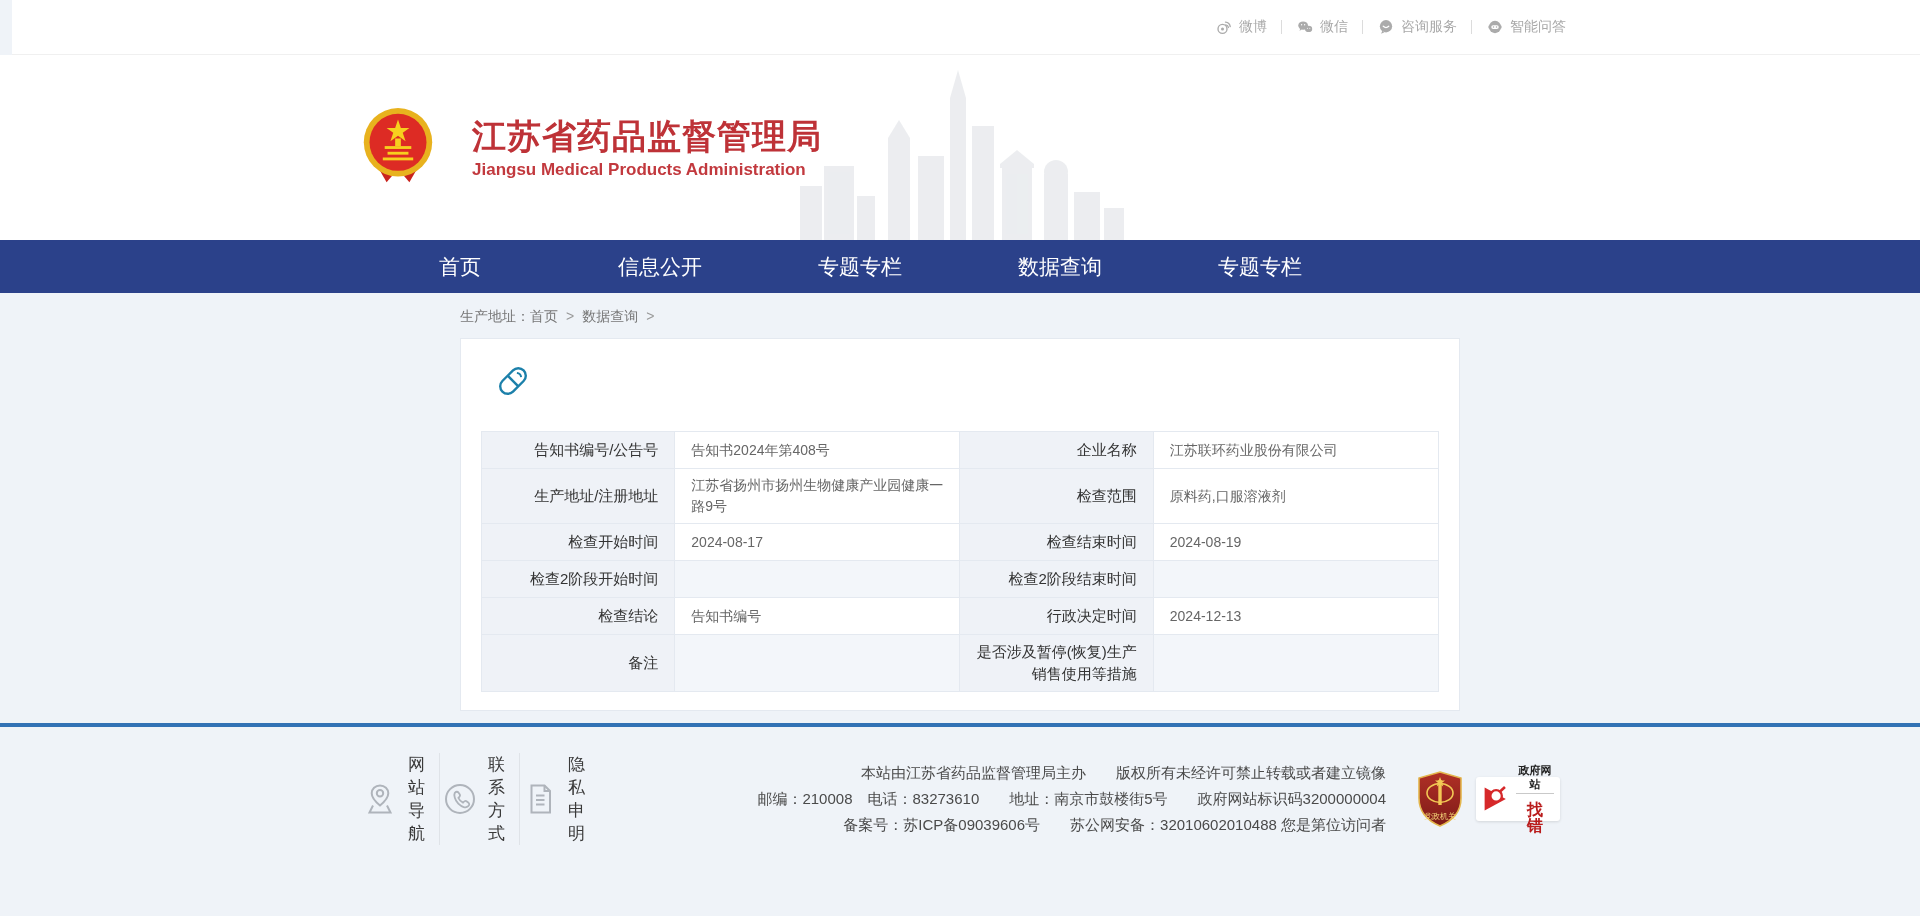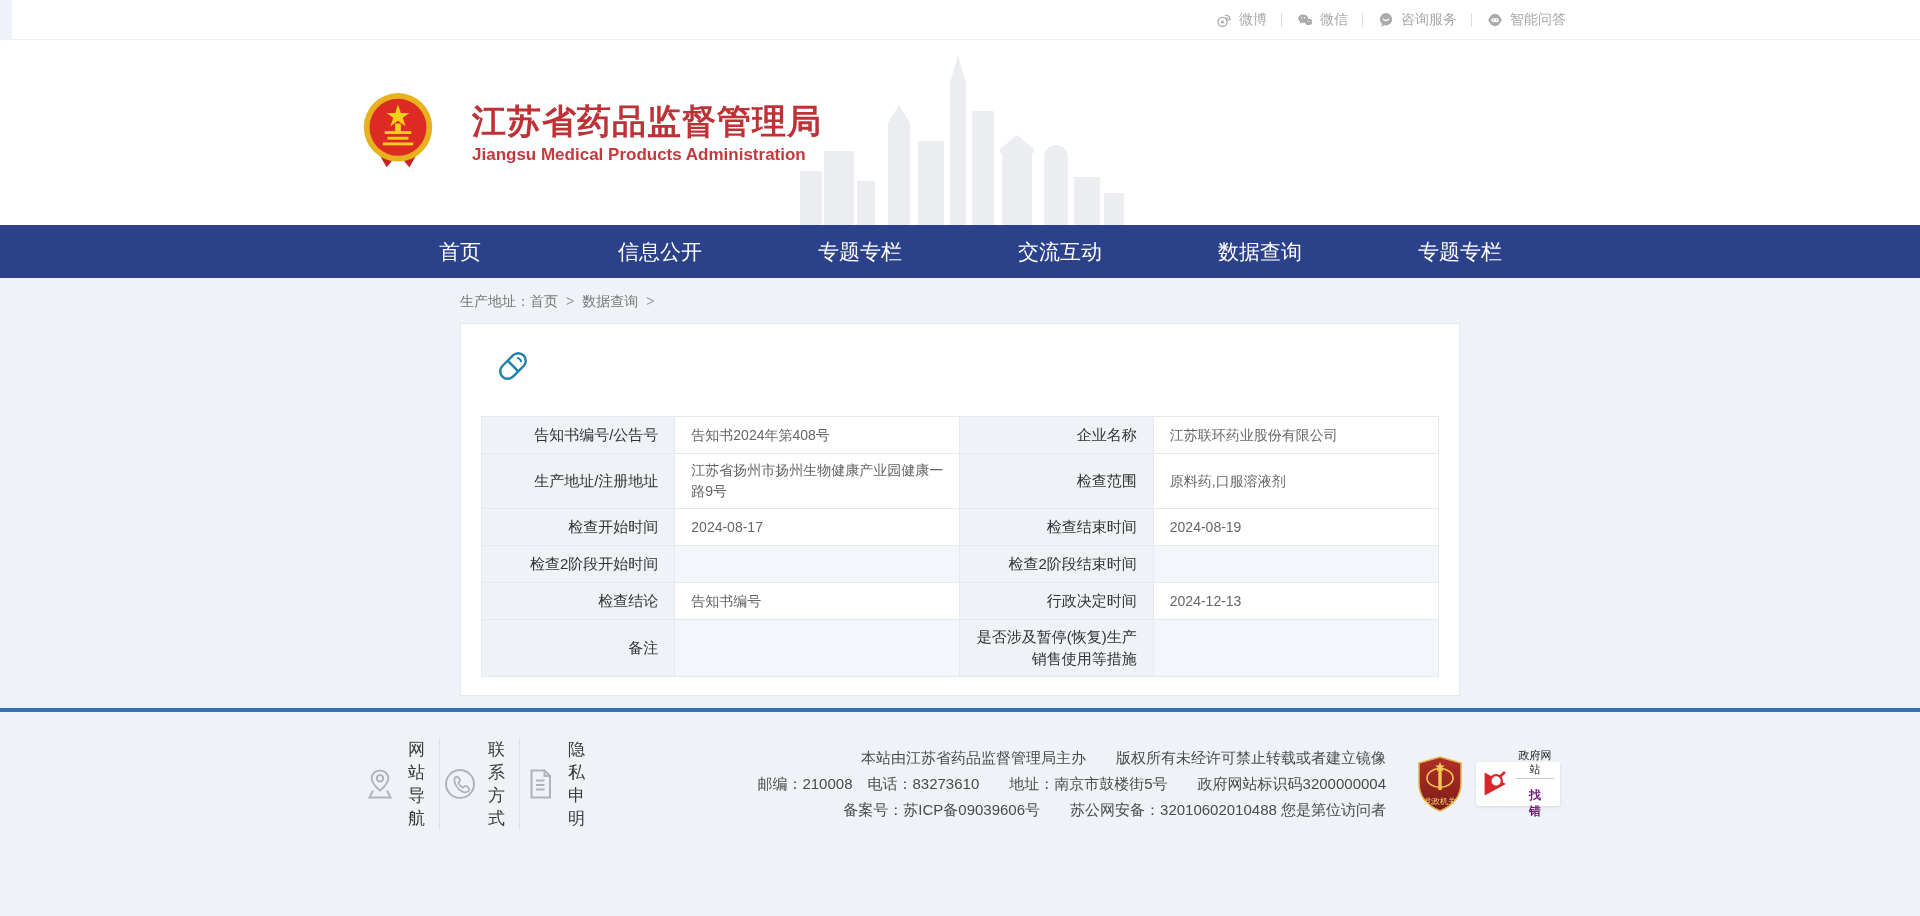--- a/index.html
+++ b/index.html
@@ -1,20 +1,20 @@
 <!DOCTYPE html>
 <html><head>
 <meta charset="utf-8">
 <style>
   * { margin:0; padding:0; box-sizing:border-box; }
   html,body { width:1920px; height:916px; overflow:hidden; }
   body { font-family:"Liberation Sans","DejaVu Sans",sans-serif; background:#EFF3F8; color:#333; }
 
   
-  .topbar { height:40px; background:#FFFFFF; border-bottom:1px solid #F0F0F0;margin-left:12px; }
+  .topbar { height:55px; background:#FFFFFF; border-bottom:1px solid #F0F0F0;margin-left:12px; }
   .topbar-inner { width:1200px; margin:0 auto; height:100%; display:flex; justify-content:flex-end; align-items:center; }
   .tb-item { display:flex; align-items:center; gap:6px; color:#A9A9A9; font-size:14px; text-decoration:none; cursor:pointer; }
   .tb-ic { width:18px; height:18px; display:inline-flex; color:#ABABAB; }
   .tb-ic svg { width:18px; height:18px; }
   .tb-sep { width:1px; height:14px; background:#DCDCDC; margin:0 14px; }
 
   
   .site-header { height:185px; background:#FFFFFF; position:relative; overflow:hidden; }
   .header-inner { width:1200px; margin:0 auto; height:100%; position:relative; }
   .brand { position:absolute; left:0; top:50%; transform:translateY(-50%); display:flex; align-items:center; gap:36px; z-index:2; }
@@ -58,22 +58,22 @@
   .f-link .f-ic { width:40px; height:40px; color:#AFB4BB; }
   .f-link .f-ic svg { width:40px; height:40px; }
   .f-link .f-label { font-size:17px; color:#3A3A3A; }
   .footer-center { flex:1; text-align:right; padding:0 30px; }
   .f-line { font-size:15px; color:#4A4A4A; line-height:26px; }
   .footer-badges { display:flex; align-items:center; gap:12px; }
   .shield-badge { width:48px; height:56px; cursor:pointer; }
   .zhaocuo-badge { width:84px; height:44px; background:#FFFFFF; border-radius:3px; box-shadow:0 1px 3px rgba(0,0,0,0.12); display:flex; align-items:center; padding:4px 6px; gap:4px; cursor:pointer; }
   .zc-icon { width:30px; height:30px; flex:0 0 auto; }
   .zc-text { flex:1; text-align:center; }
-  .zc-top { font-size:11px; font-weight:normal; color:#222; line-height:14px; border-bottom:1px solid #C9C9C9; padding-bottom:2px; }
-  .zc-bottom { font-size:12px; font-weight:bold; color:#701a75; letter-spacing:6px; padding-left:6px; line-height:16px; margin-top:8px; }
+  .zc-top { font-size:11px; font-weight:bold; color:#222; line-height:14px; border-bottom:1px solid #C9C9C9; padding-bottom:2px; }
+  .zc-bottom { font-size:16px; font-weight:bold; color:#b91c1c; letter-spacing:6px; padding-left:6px; line-height:16px; margin-top:8px; }
 </style>
 </head>
 <body>
 
 <div class="page">
 
   <div class="topbar">
     <div class="topbar-inner" id="topbarLinks">
         <a class="tb-item">
           <span class="tb-ic">
@@ -170,21 +170,20 @@
         </g>
       </svg>
     </div>
   </header>
 
   <nav class="mainnav">
     <div class="nav-inner" id="navItems">
         <div class="nav-item">首页</div>
         <div class="nav-item">信息公开</div>
         <div class="nav-item">专题专栏</div>
-        <div class="nav-item">交流互动</div>
         <div class="nav-item">数据查询</div>
         <div class="nav-item">专题专栏</div>
       </div>
   </nav>
 
   <div class="content">
     <div class="breadcrumb-wrap">
       <div class="breadcrumb" id="breadcrumb"><span class="bc-prefix">生产地址：</span><a class="bc-link">首页</a><span class="bc-sep">&gt;</span><a class="bc-link">数据查询</a><span class="bc-sep">&gt;</span></div>
     </div>
 

